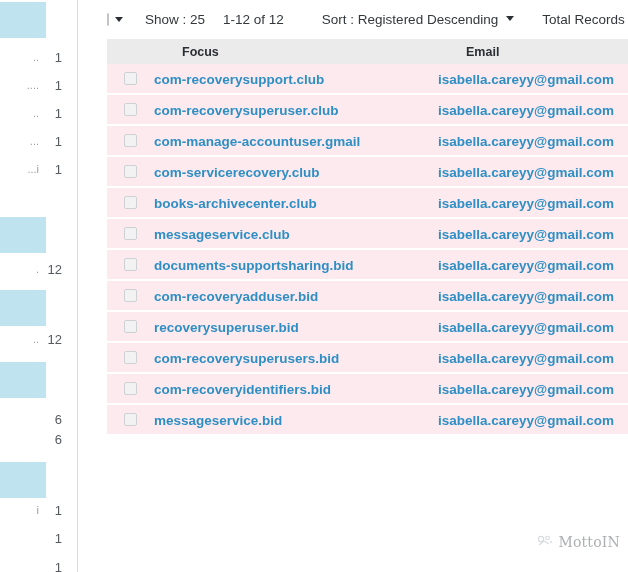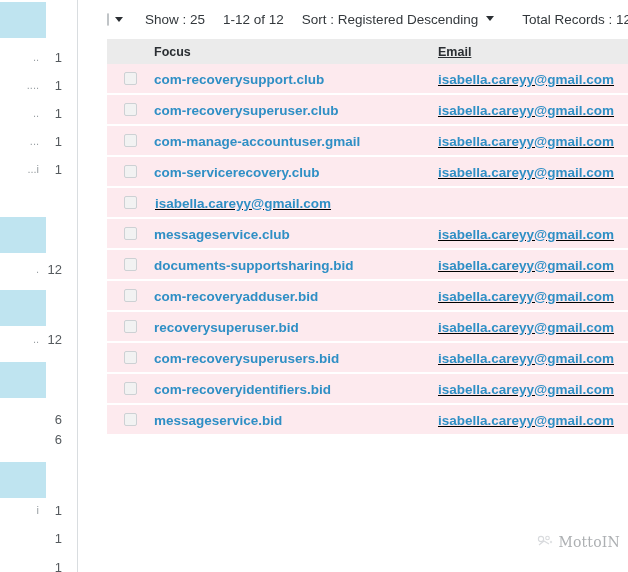--- a/index.html
+++ b/index.html
@@ -107,41 +107,42 @@
     width: 0;
     height: 0;
     border-left: 4.5px solid transparent;
     border-right: 4.5px solid transparent;
     border-top: 5.5px solid #2b2f33;
     cursor: pointer;
   }
   .tb-item { margin-right: 0; }
   #tb-show   { margin-left: 22px; }
   #tb-range  { margin-left: 18px; }
-  #tb-sort   { margin-left: 18px; }
+  #tb-sort   { margin-left: 38px; }
   #tb-sort-caret { margin-left: 8px; position: relative; top: -1px; }
   #tb-total  { margin-left: 28px; }
 
   
   #table {
     position: absolute;
     left: 28px;
     top: 39px;
     right: 0;
     bottom: 0;
     overflow: hidden;
   }
   .thead {
     height: 25px;
     background: #ebebeb;
     display: flex;
     align-items: center;
     font-size: 12.5px;
     font-weight: bold;
     color: #2b2f33;
+    padding-left: 28px;
   }
   .row {
     height: 31px;
     background: #fdeaee;
     display: flex;
     align-items: center;
     border-bottom: 2px solid #ffffff;
     box-sizing: border-box;
   }
   .c-check {
@@ -152,21 +153,20 @@
     justify-content: center;
   }
   .c-focus {
     width: 282px;
     flex: 0 0 282px;
     padding-left: 1px;
   }
   .c-email {
     flex: 1 1 auto;
     padding-left: 2px;
-    text-decoration: underline;
   }
   .row-checkbox {
     width: 13px;
     height: 13px;
     border: 1px solid #cdd1d4;
     background: #f2f2f2;
     border-radius: 2px;
     box-sizing: border-box;
     cursor: pointer;
   }
@@ -307,20 +307,21 @@
             <div class="c-check">
               <span class="row-checkbox"></span>
             </div>
             <div class="c-focus"><a class="cell-link">com-servicerecovery.club</a></div>
             <div class="c-email"><a class="cell-link">isabella.careyy@gmail.com</a></div>
           </div>
           <div class="row">
             <div class="c-check">
               <span class="row-checkbox"></span>
             </div>
+            <div class="c-focus"><a class="cell-link">books-archivecenter.club</a></div>
             <div class="c-email"><a class="cell-link">isabella.careyy@gmail.com</a></div>
           </div>
           <div class="row">
             <div class="c-check">
               <span class="row-checkbox"></span>
             </div>
             <div class="c-focus"><a class="cell-link">messageservice.club</a></div>
             <div class="c-email"><a class="cell-link">isabella.careyy@gmail.com</a></div>
           </div>
           <div class="row">

